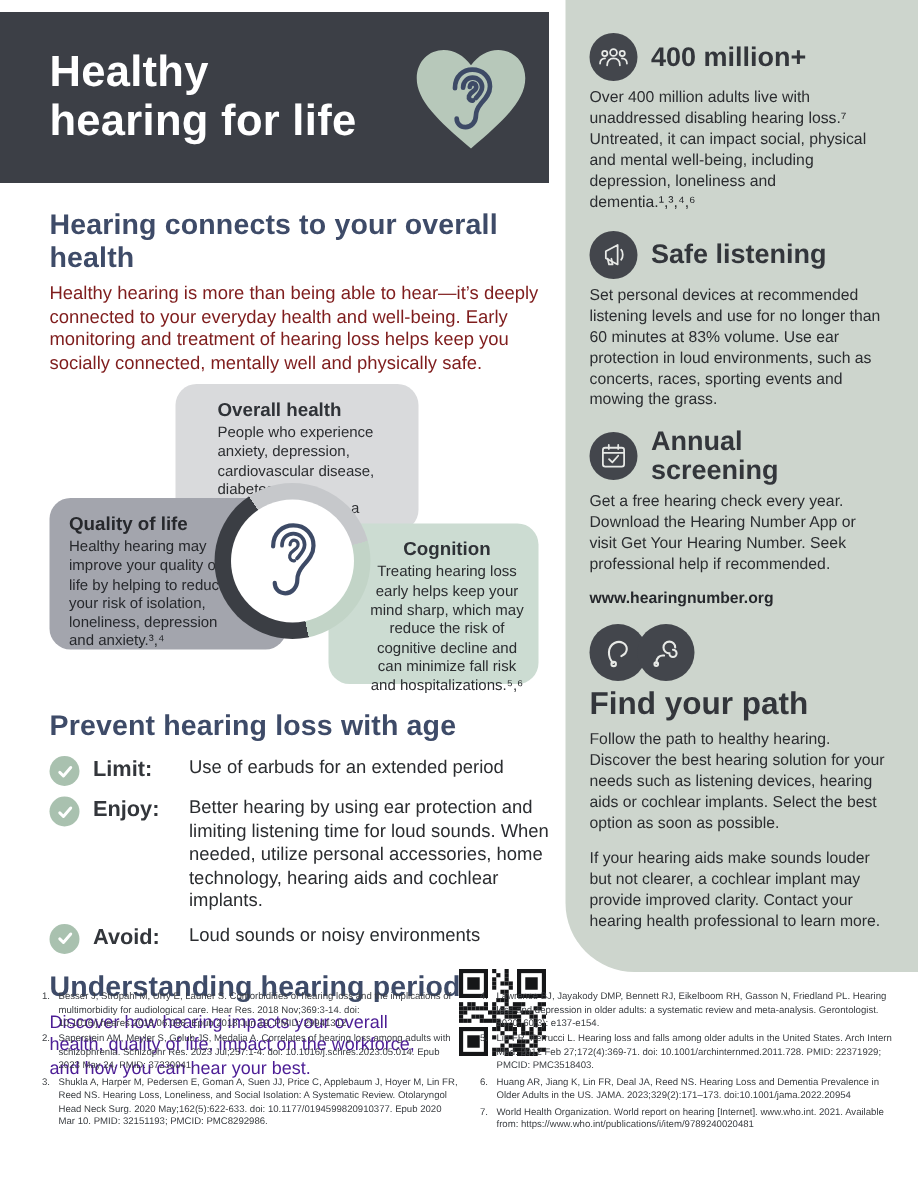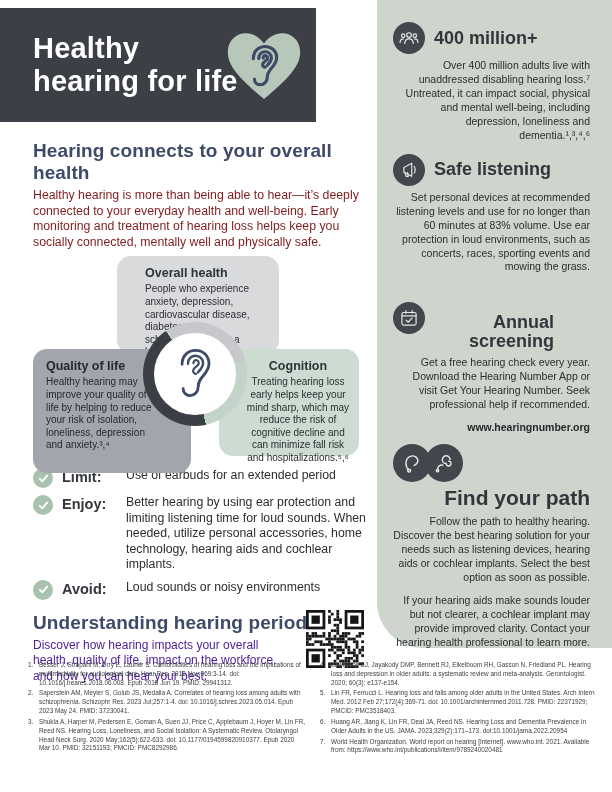--- a/index.html
+++ b/index.html
@@ -1,25 +1,25 @@
 <!DOCTYPE html>
 <html><head>
 <meta charset="utf-8">
 <style>
   html,body{margin:0;padding:0;}
   body{width:612px;height:792px;background:#f3f3f2;font-family:"Liberation Sans",sans-serif;-webkit-font-smoothing:antialiased;}
   .page{position:relative;width:612px;height:792px;background:#ffffff;overflow:hidden;}
 
   
-  .header{position:absolute;left:0;top:8px;width:316px;height:114px;background:#3c3f46;color:#fff;}
+  .header{position:absolute;left:0;top:8px;width:366px;height:114px;background:#3c3f46;color:#fff;}
   .header h1{margin:0;padding:24px 0 0 33px;font-size:29px;line-height:1.13;font-weight:bold;letter-spacing:.2px;}
   .heart-wrap{position:absolute;right:12px;top:22px;width:80px;height:74px;}
 
   
-  .sidebar{position:absolute;left:377px;top:0;width:235px;height:648px;background:#cdd5cd;border-bottom-left-radius:46px;box-sizing:border-box;padding:22px 22px 0 16px;color:#2b2d30;text-align:right;}
+  .sidebar{position:absolute;left:377px;top:0;width:235px;height:648px;background:#cdd5cd;border-bottom-left-radius:46px;box-sizing:border-box;padding:22px 22px 0 16px;color:#2b2d30;}
   .side-title-row{display:flex;align-items:center;gap:9px;margin:0 0 5px 0;}
   .icon-circle{width:32px;height:32px;border-radius:50%;background:#43464c;display:flex;align-items:center;justify-content:center;flex:0 0 auto;}
   .side-title{font-size:18px;font-weight:bold;color:#33363b;line-height:1.05;}
   .sidebar p{margin:0 0 9px 0;font-size:10.5px;line-height:1.33;}
   .side-link{font-size:10.8px;font-weight:bold;color:#26282c;margin:0 0 10px 0;}
   .path-icons{display:flex;margin:2px 0 4px 0;}
   .path-icons .icon-circle{width:38px;height:38px;}
   .path-icons .icon-circle + .icon-circle{margin-left:-6px;}
   .find-title{font-size:21px;font-weight:bold;color:#33363b;margin:2px 0 5px 0;}
 
@@ -27,21 +27,21 @@
   .main{position:absolute;left:33px;top:128px;width:334px;}
   h2.navy{margin:12px 0 4px 0;font-size:19px;font-weight:bold;color:#3e4b68;letter-spacing:.1px;}
   .intro{margin:0 0 4px 0;font-size:12.3px;line-height:1.27;color:#7f1d1d;}
 
   
   .diagram{position:relative;height:206px;margin:6px 0 6px 0;}
   .dbox{position:absolute;border-radius:14px;box-sizing:border-box;}
   .dbox .dtitle{font-size:12.5px;font-weight:bold;color:#2f3237;margin:0 0 3px 0;}
   .dbox p{margin:0;font-size:10px;line-height:1.26;color:#2b2d30;}
   .dbox-overall{left:84px;top:0;width:162px;height:98px;background:#d9dadc;padding:10px 28px;}
-  .dbox-quality{left:0;top:93px;width:158px;height:124px;background:#a3a5ad;padding:10px 30px 10px 13px;}
+  .dbox-quality{left:0;top:76px;width:158px;height:101px;background:#a3a5ad;padding:10px 30px 10px 13px;}
   .dbox-quality p,.dbox-quality .dtitle{color:#26282c;}
   .dbox-cognition{left:186px;top:93px;width:140px;height:107px;background:#ccdcd2;padding:10px 8px 10px 26px;text-align:center;}
   .ring{position:absolute;left:110px;top:66px;width:104px;height:104px;border-radius:50%;
         background:conic-gradient(#c6c8cb 0deg 75deg,#c2d4c7 75deg 168deg,#3b3e44 168deg 326deg,#c6c8cb 326deg 360deg);}
   .ring-inner{position:absolute;left:11px;top:11px;width:82px;height:82px;border-radius:50%;background:#fff;display:flex;align-items:center;justify-content:center;}
 
   
   .check-row{display:flex;align-items:flex-start;margin:0 0 7px 0;}
   .check-badge{width:20px;height:20px;border-radius:50%;background:#a9c1af;display:flex;align-items:center;justify-content:center;flex:0 0 auto;margin-top:0;}
   .check-label{width:62px;flex:0 0 auto;font-size:14.5px;font-weight:bold;color:#33363b;margin-left:9px;line-height:1.3;}
@@ -110,21 +110,21 @@
     <p>Set personal devices at recommended listening levels and use for no longer than 60 minutes at 83% volume. Use ear protection in loud environments, such as concerts, races, sporting events and mowing the grass.</p>
 
     <div class="side-title-row" style="margin-top:11px;">
       <span class="icon-circle">
         <svg width="22" height="22" viewBox="0 0 28 28" fill="none" stroke="#e7e9e6" stroke-width="1.5" stroke-linejoin="round" stroke-linecap="round">
           <rect x="5" y="7" width="18" height="16" rx="2"></rect>
           <path d="M5,11.4 H23 M10,4.6 V8 M18,4.6 V8"></path>
           <path d="M10.2,16.6 L13,19.4 L18,13.8"></path>
         </svg>
       </span>
-      <span class="side-title" style="max-width:120px;margin-top:28px;">Annual screening</span>
+      <span class="side-title" style="max-width:120px;">Annual screening</span>
     </div>
     <p>Get a free hearing check every year. Download the Hearing Number App or visit Get Your Hearing Number. Seek professional help if recommended.</p>
     <p class="side-link">www.hearingnumber.org</p>
 
     <div class="path-icons">
       <span class="icon-circle">
         <svg width="26" height="26" viewBox="0 0 28 28" fill="none" stroke="#e7e9e6" stroke-width="1.5" stroke-linecap="round">
           <path d="M10.5,21.5 C6.5,17.5 6.2,10 11.5,7.2 C15.8,5 20.3,7.6 20.3,11.5 C20.3,14.4 18.4,15.6 16.4,16.6"></path>
           <circle cx="10.9" cy="22.2" r="1.6"></circle>
         </svg>
@@ -164,20 +164,21 @@
         <div class="ring-inner">
           <svg width="50" height="56" viewBox="0 0 44 52" fill="none" stroke="#3d4a66" stroke-linecap="round">
             <path stroke-width="2.6" d="M10,17 C10,8.5 16,4 22.5,4 C30,4 35,9.5 35,16.5 C35,22 31.5,25.5 28.5,29 C26,32 25,34.5 25,37.5 C25,42.5 21.5,46 17.5,46 C13.5,46 11,43 11,39.5"></path>
             <path stroke-width="2.3" d="M15.5,16.5 C15.5,11.5 19,9 22.5,9 C26.5,9 29.5,12 29.5,16 C29.5,19.5 27,21.8 24.8,24.4"></path>
             <path stroke-width="2" d="M20.5,16 C20.5,14 22,12.8 23.6,13.2 C25.2,13.6 25.8,15.2 25.3,16.8 C24.6,19 21,19.5 20.3,22.5 C19.8,24.7 21.6,26.3 23.3,25.8"></path>
           </svg>
         </div>
       </div>
     </div>
 
+    <h2 class="navy" style="margin-bottom:8px;">Prevent hearing loss with age</h2>
 
     <div class="check-row">
       <span class="check-badge">
         <svg width="13" height="13" viewBox="0 0 16 16" fill="none" stroke="#fff" stroke-width="2.4" stroke-linecap="round" stroke-linejoin="round">
             <path d="M3.5,8.5 L6.5,11.5 L12.5,4.5"></path>
           </svg>
       </span>
       <span class="check-label">Limit:</span>
       <span class="check-text">Use of earbuds for an extended period</span>
     </div>

